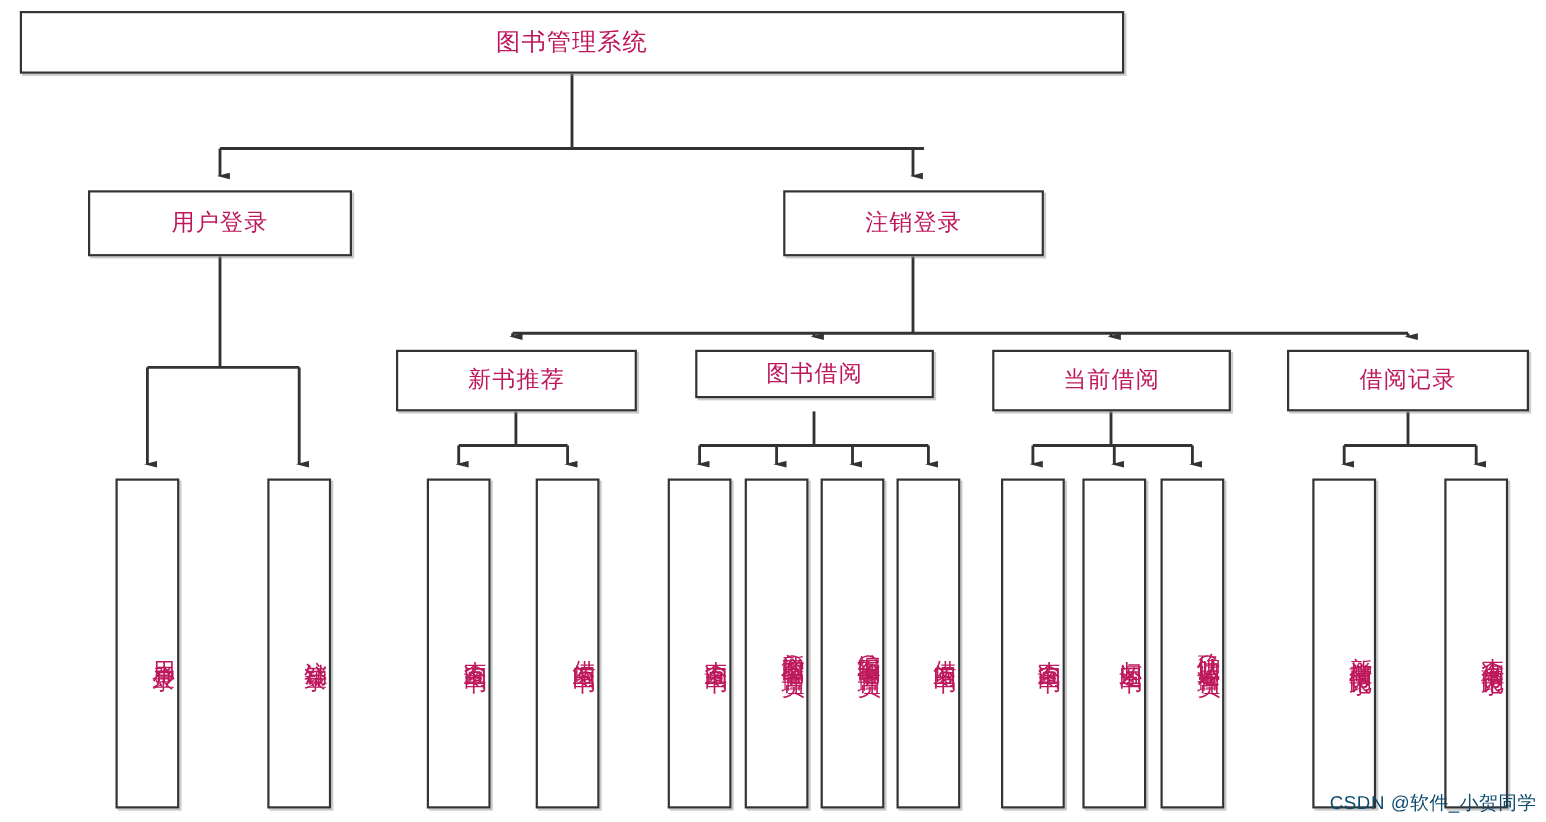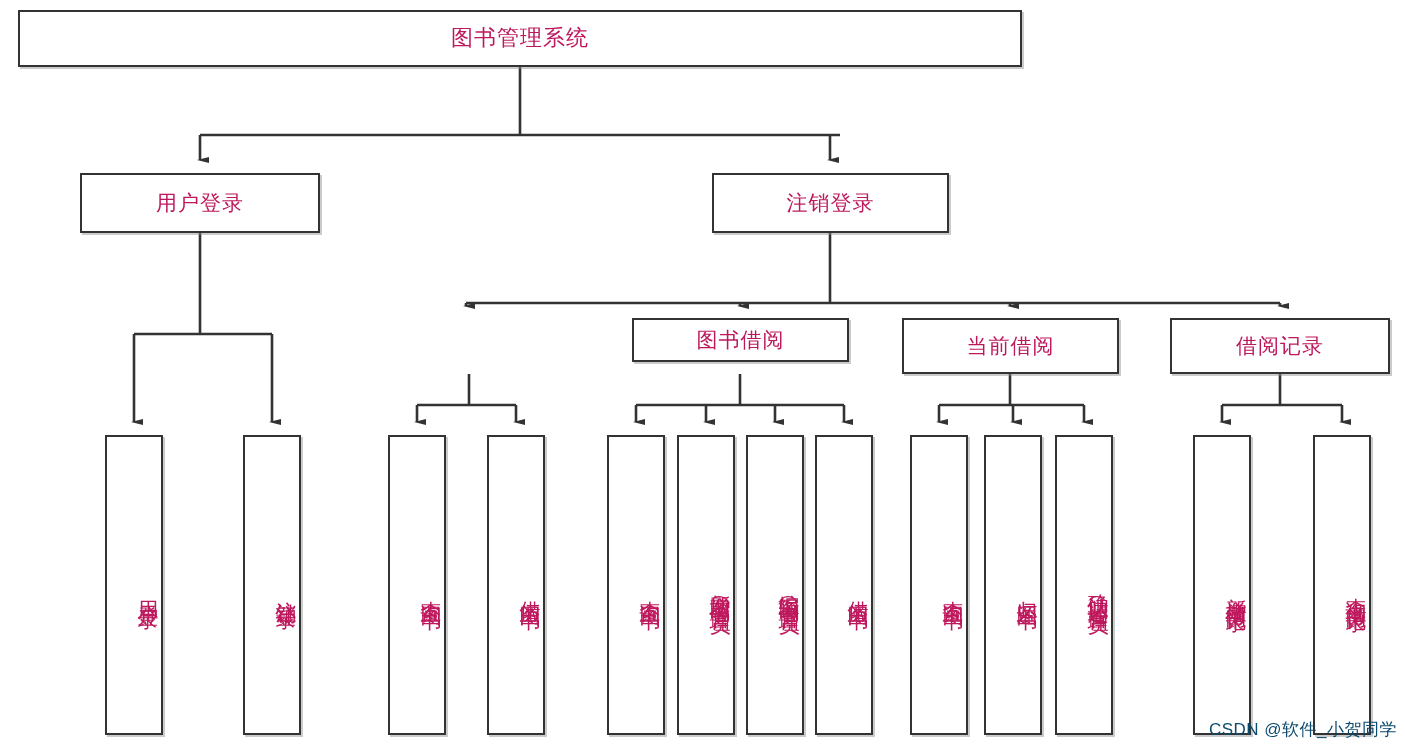--- a/index.html
+++ b/index.html
@@ -132,20 +132,21 @@
       <path d="M1342,405 L1342,422" marker-end="url(#arrow)"></path>
     </g>
   </svg>
 
   <div class="node horiz root" style="left:18px; top:10px; width:1004px; height:57px;">图书管理系统</div>
 
   <div class="node horiz" style="left:80px; top:173px; width:240px; height:60px;">用户登录</div>
 
   <div class="node horiz" style="left:712px; top:173px; width:237px; height:60px;">注销登录</div>
 
+  <div class="node horiz" style="left:360px; top:318px; width:219px; height:56px;">新书推荐</div>
 
   <div class="node horiz" style="left:632px; top:318px; width:217px; height:44px;">图书借阅</div>
 
   <div class="node horiz" style="left:902px; top:318px; width:217px; height:56px;">当前借阅</div>
 
   <div class="node horiz" style="left:1170px; top:318px; width:220px; height:56px;">借阅记录</div>
 
   <div class="node vert" style="left:105px; top:435px; width:58px; height:300px;">用户登录</div>
 
   <div class="node vert" style="left:243px; top:435px; width:58px; height:300px;">注销登录</div>

